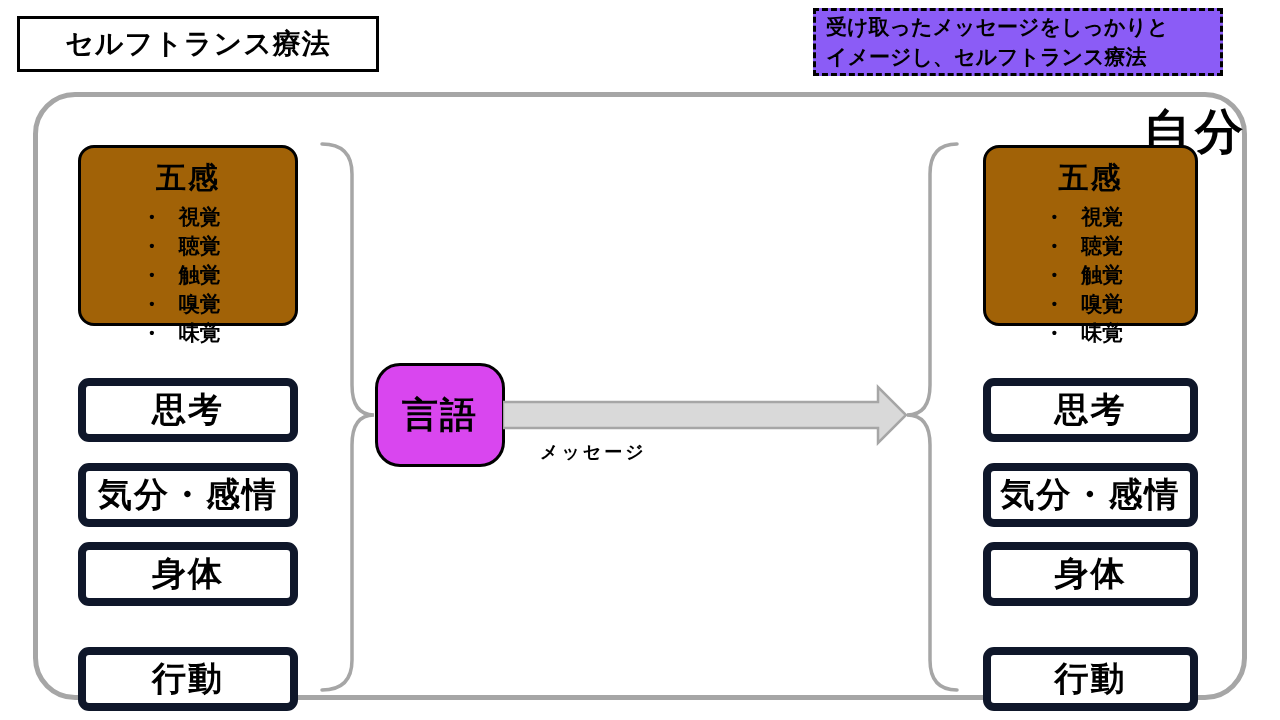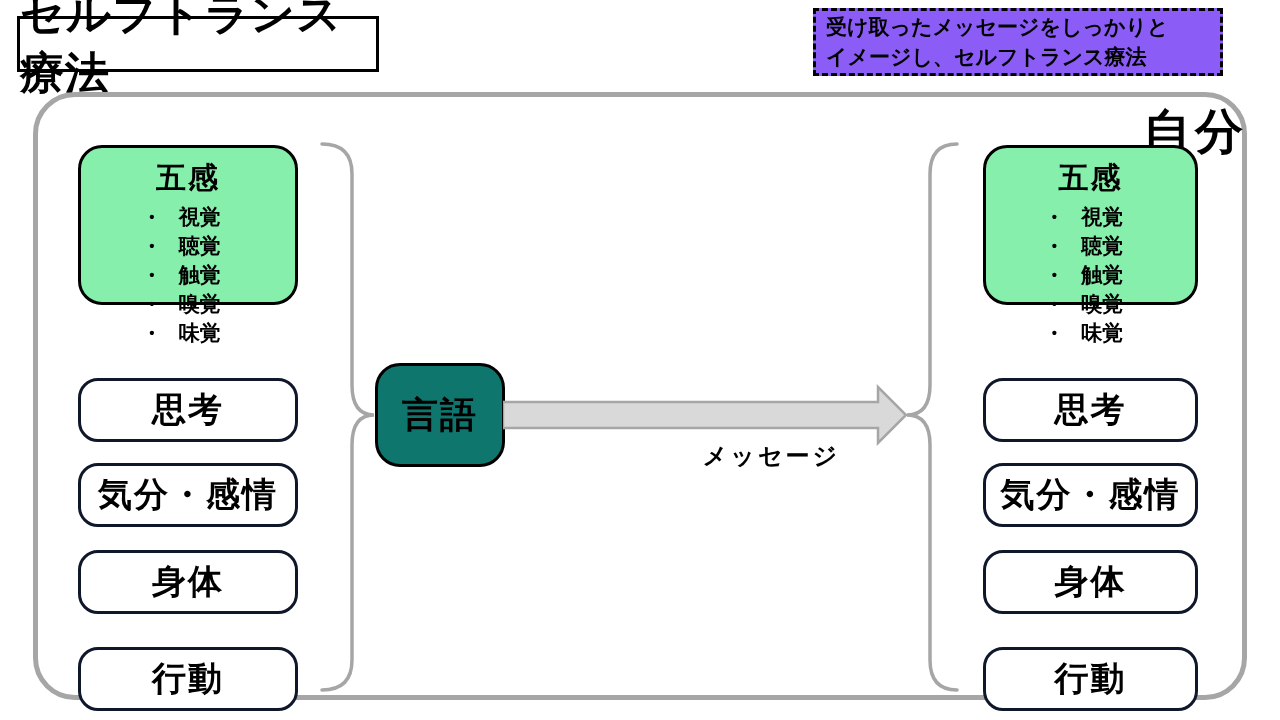--- a/index.html
+++ b/index.html
@@ -15,21 +15,21 @@
     overflow: hidden;
   }
 
   
   .title-box {
     position: absolute;
     left: 17px; top: 16px;
     width: 362px; height: 56px;
     border: 3px solid #000;
     display: flex; align-items: center; justify-content: center;
-    font-size: 44px;
+    font-size: 28px;
     letter-spacing: 1px;
     background: #fff;
   }
 
   
   .note-box {
     position: absolute;
     left: 813px; top: 8px;
     width: 410px; height: 68px;
     border: 3px dashed #000;
@@ -55,75 +55,75 @@
     width: 1214px;
     text-align: right;
     font-size: 48px;
     letter-spacing: 4px;
   }
 
   
   .senses-box {
     position: absolute;
     top: 145px;
-    width: 220px; height: 160px;
+    width: 220px; height: 181px;
     border: 3px solid #000;
-    border-radius: 24px;
+    border-radius: 16px;
     text-align: center;
-    background: #86efac;
+    background: #a16207;
   }
   .senses-box.left  { left: 78px; }
   .senses-box.right { left: 983px; width: 215px; }
   .senses-title { font-size: 30px; margin-top: 10px; letter-spacing: 2px; }
   .senses-list { list-style: none; margin-top: 3px; }
   .sense-item {
     display: flex; align-items: center; justify-content: center;
     font-size: 21px; height: 29px;
   }
   .bullet { font-size: 15px; margin-right: 18px; transform: translateX(-6px); }
 
   
   .side-box {
     position: absolute;
     width: 220px; height: 64px;
-    border: 3px solid #0f172a;
-    border-radius: 20px;
+    border: 8px solid #0f172a;
+    border-radius: 11px;
     display: flex; align-items: center; justify-content: center;
     font-size: 34px;
     letter-spacing: 2px;
     background: #fff;
   }
   .col-left  { left: 78px; }
   .col-right { left: 983px; width: 215px; }
   .row-0 { top: 378px; }
   .row-1 { top: 463px; }
-  .row-2 { top: 542px; margin-top: 8px; }
+  .row-2 { top: 542px; }
   .row-3 { top: 647px; }
 
   
   .language-box {
     position: absolute;
     left: 375px; top: 363px;
     width: 130px; height: 104px;
     border: 3px solid #000;
     border-radius: 25px;
     display: flex; align-items: center; justify-content: center;
     font-size: 36px;
     letter-spacing: 2px;
-    background: #0f766e;
+    background: #d946ef;
   }
 
   
   .arrow-svg { position: absolute; left: 503px; top: 380px; }
   .message-label {
     position: absolute;
     left: 540px; top: 440px;
     width: 300px;
-    text-align: right;
-    font-size: 24px;
+    text-align: left;
+    font-size: 18px;
     letter-spacing: 3px;
   }
 
   
   .brace-svg { position: absolute; top: 140px; }
   .brace-left  { left: 315px; }
   .brace-right { left: 898px; }
 </style>
 </head>
 <body>

